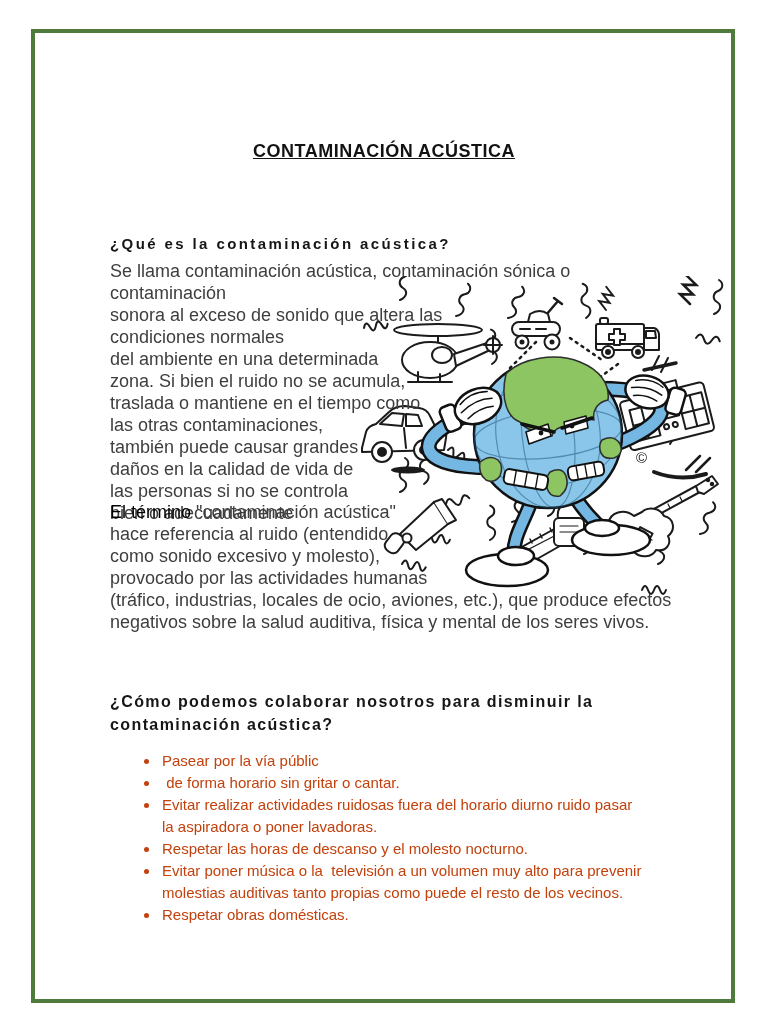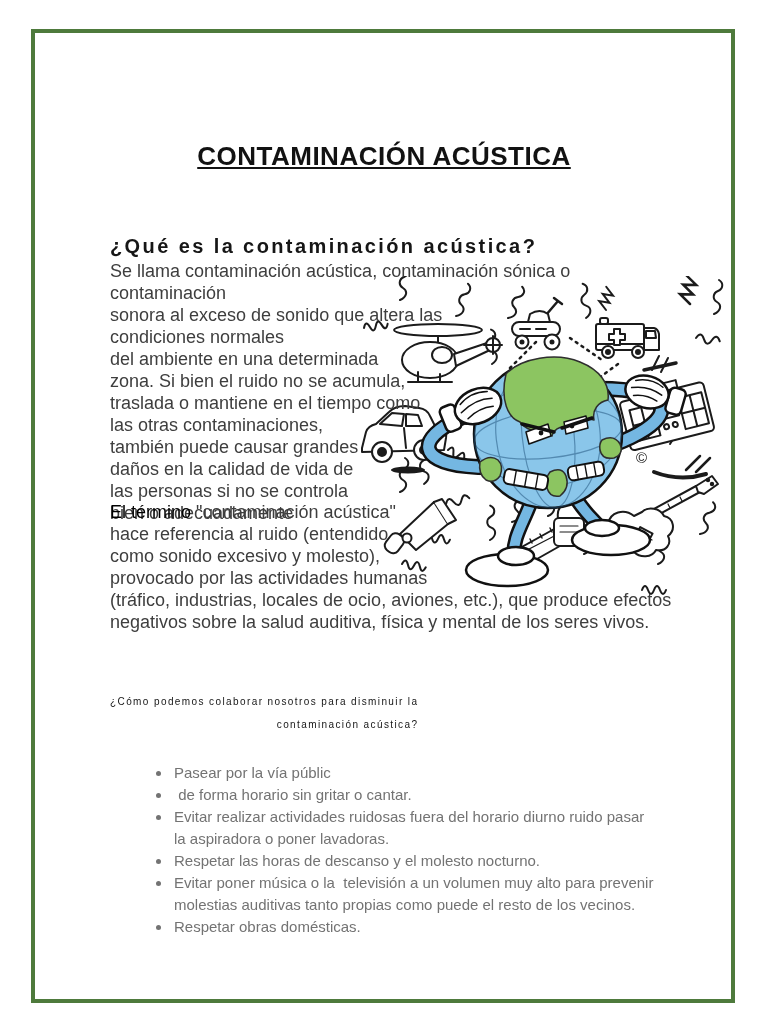--- a/index.html
+++ b/index.html
@@ -6,41 +6,41 @@
   body{
     width:768px;height:1024px;position:relative;background:#ffffff;
     font-family:"Liberation Sans", sans-serif;overflow:hidden;
   }
   .page-frame{
     position:absolute;left:31px;top:29px;width:696px;height:966px;
     border:4px solid #4E7A3C;background:transparent;
   }
   .doc-title{
     position:absolute;left:0;right:0;top:141px;text-align:center;
-    font-size:26px;font-weight:bold;letter-spacing:0.5px;
+    font-size:18px;font-weight:bold;letter-spacing:0.5px;
     text-decoration:underline;color:#121212;white-space:nowrap;
   }
   .h-q1{
-    position:absolute;left:110px;top:235px;font-size:20px;font-weight:bold;
+    position:absolute;left:110px;top:235px;font-size:15px;font-weight:bold;
     letter-spacing:2.4px;color:#161616;white-space:nowrap;text-align:center;
   }
   .para{
     position:absolute;font-size:18px;line-height:22px;color:#3E3E3E;
     white-space:pre-line;
   }
   #p1{left:110px;top:260px;width:575px;}
   #p2{left:110px;top:501px;width:585px;}
   .muted{color:#000000;text-align:right;}
   .h-q2{
-    position:absolute;left:110px;top:690px;font-size:10px;font-weight:normal;
-    letter-spacing:1.4px;line-height:23px;color:#161616;white-space:pre-line;text-align:right;
+    position:absolute;left:110px;top:690px;font-size:16px;font-weight:bold;
+    letter-spacing:1.4px;line-height:23px;color:#161616;white-space:pre-line;
   }
   .bullets{
-    position:absolute;left:130px;top:746px;width:566px;margin:16px;
-    padding:0 0 0 26px;font-size:15px;line-height:22px;color:#737373;
+    position:absolute;left:130px;top:746px;width:566px;margin:4px;
+    padding:0 0 0 26px;font-size:15px;line-height:22px;color:#c2410c;
     list-style:disc;
   }
   .bullets li{white-space:pre-wrap;padding-left:2px;}
   .illustration{position:absolute;left:356px;top:276px;width:378px;height:348px;}
   .illustration text{font-family:"Liberation Sans",sans-serif;}
 </style>
 </head>
 <body>
 
 <div class="page-frame"></div>

